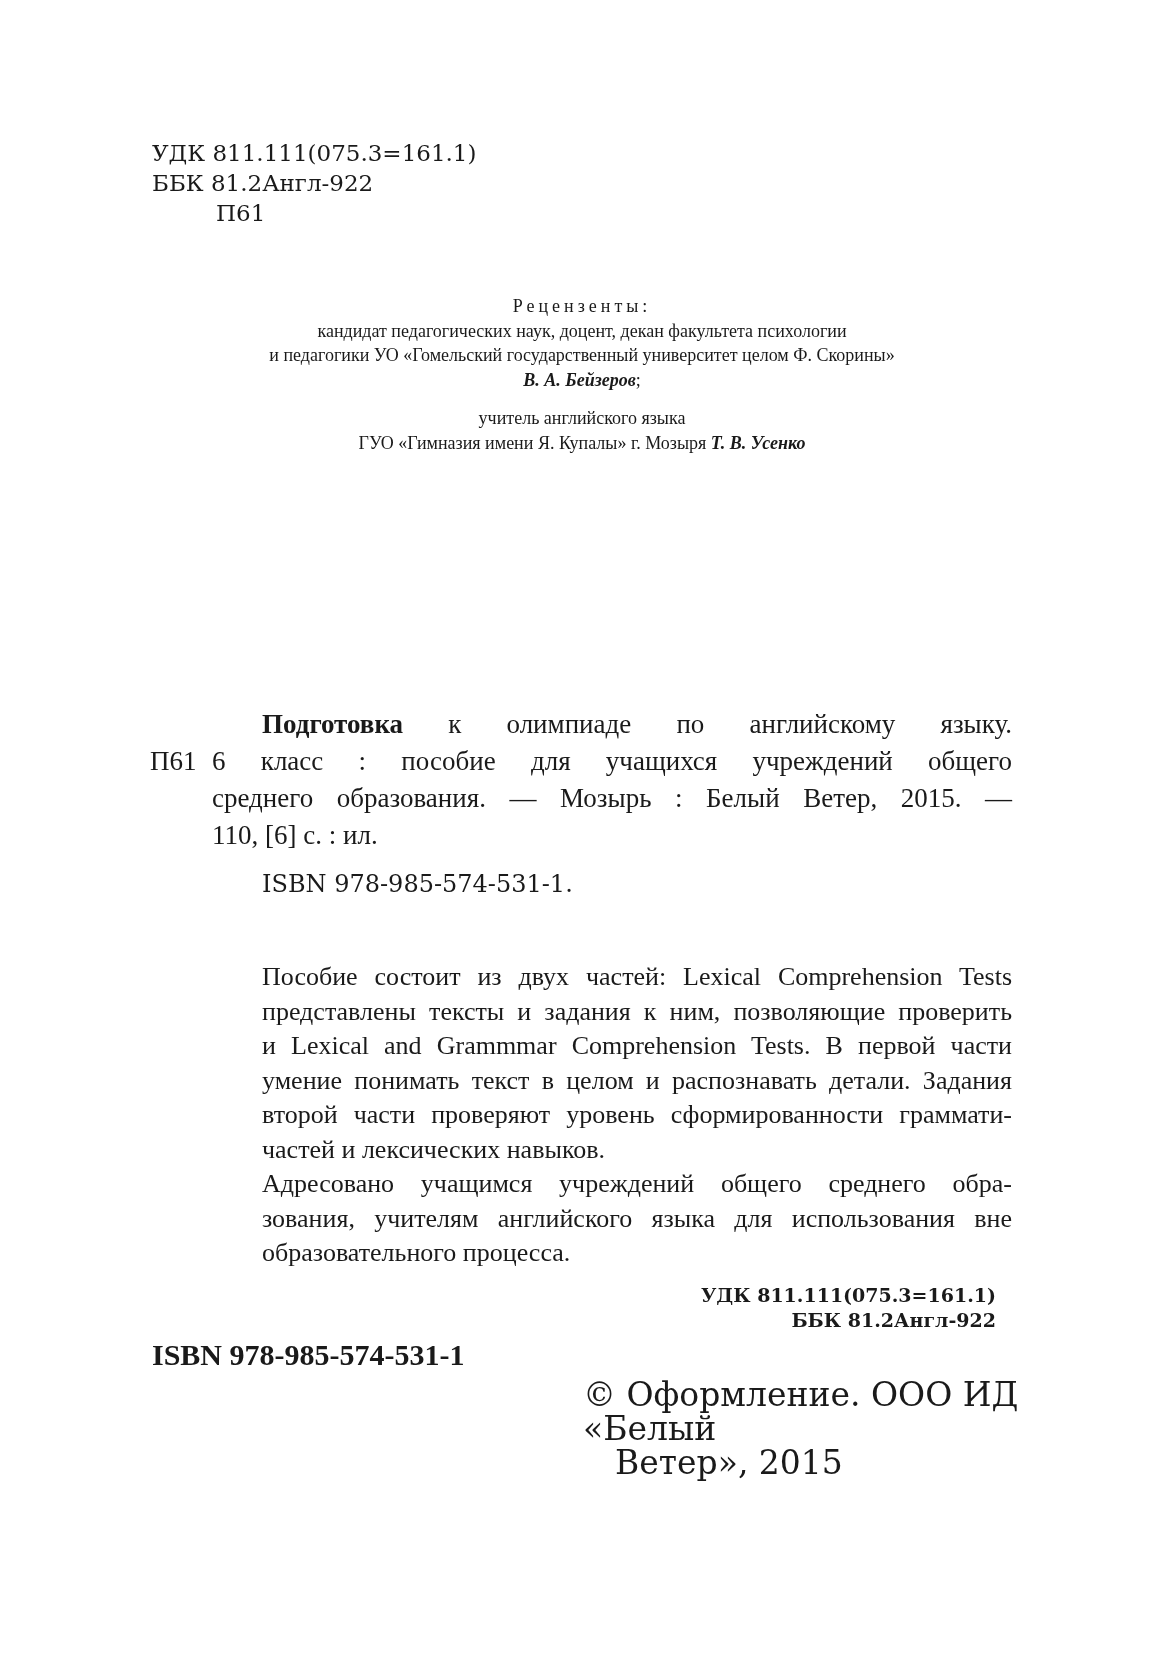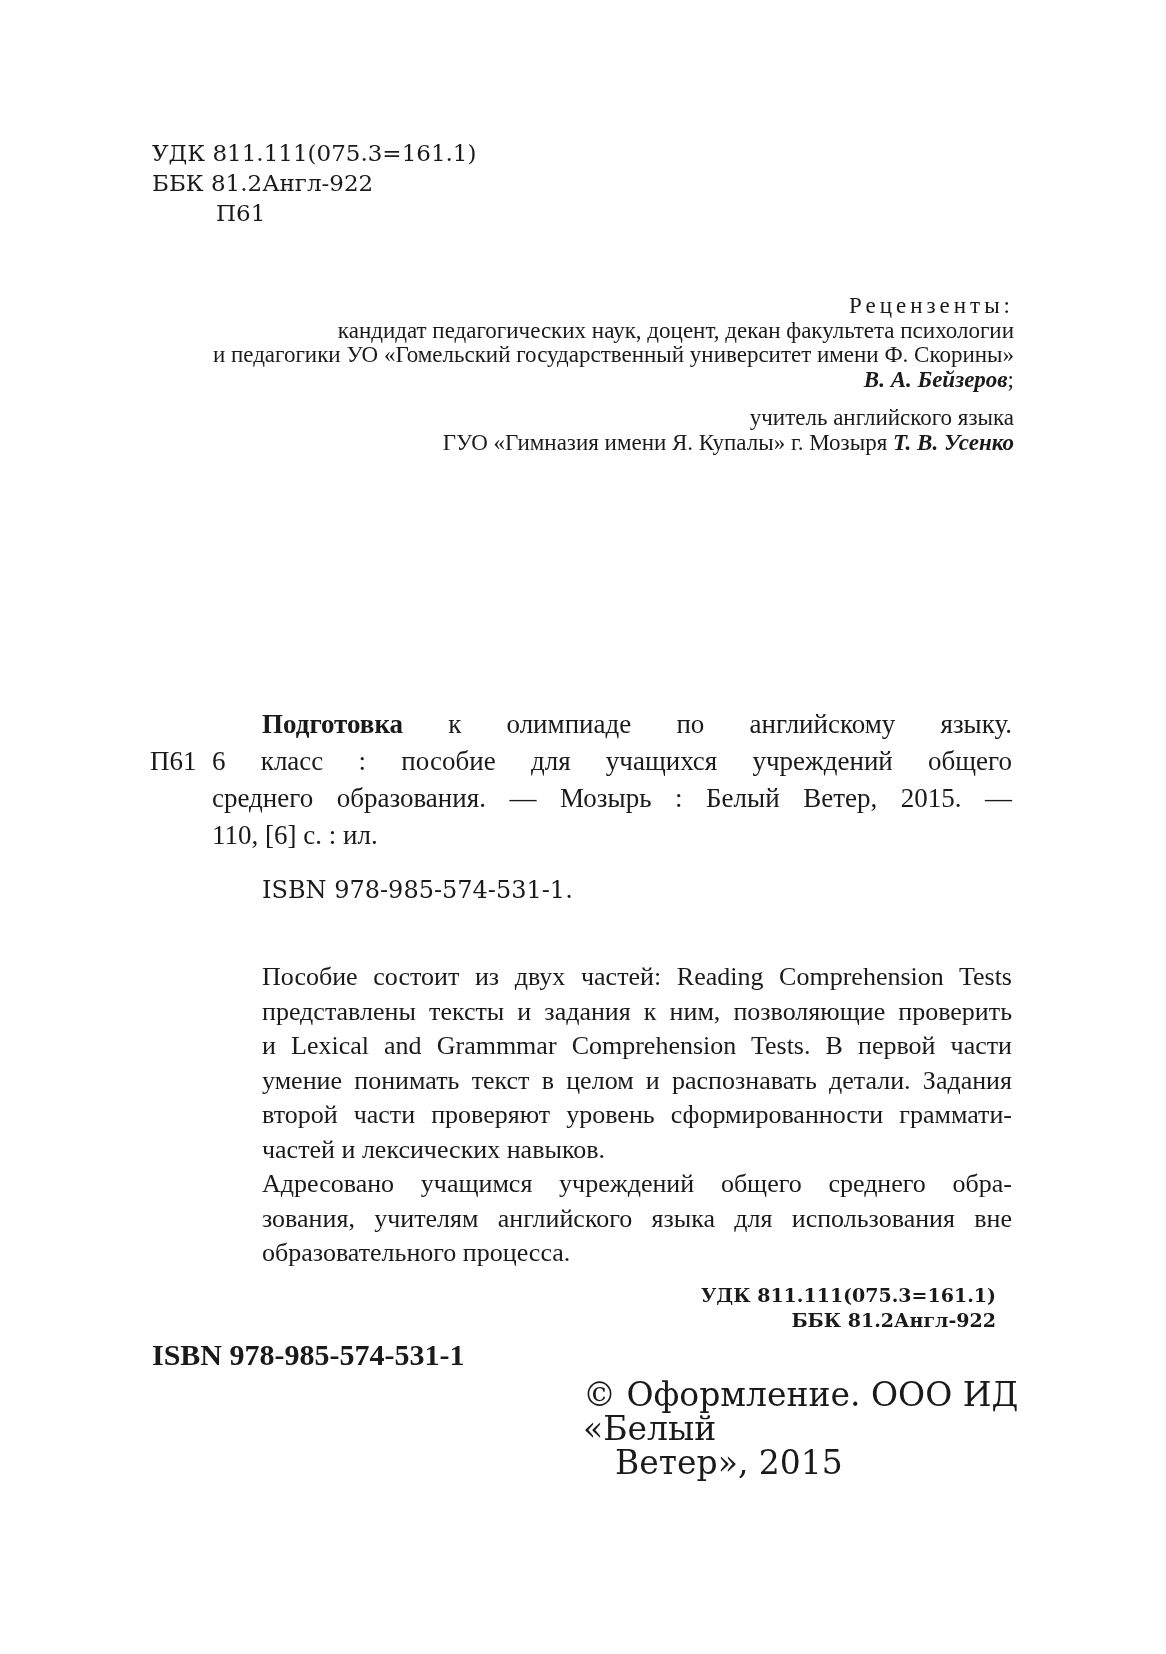--- a/index.html
+++ b/index.html
@@ -6,22 +6,22 @@
     body { width: 1166px; height: 1654px; position: relative; overflow: hidden;
       font-family: "DejaVu Serif", "Liberation Serif", serif; color: #1a1a1a; }
     .abs { position: absolute; }
     .serif { font-family: "DejaVu Serif", serif; }
 
     
     #class-block { left: 152px; top: 138px; font-size: 23px; line-height: 30px; }
     #class-block .indent { padding-left: 64px; }
 
     
-    #reviewers { left: 150px; width: 864px; top: 294px; text-align: right;
-      font-family: "Liberation Serif", serif; font-size: 23px; line-height: 24.5px; }
+    #reviewers { left: 150px; width: 864px; top: 294px; text-align: center;
+      font-family: "Liberation Serif", serif; font-size: 18px; line-height: 24.5px; }
     #reviewers .heading { letter-spacing: 4px; }
     #reviewers .gap { height: 14px; }
     #reviewers b i, #reviewers .name { font-weight: bold; font-style: italic; }
 
     
     #biblio { left: 152px; top: 706px; width: 860px; font-family: "Liberation Serif", serif;
       font-size: 27px; line-height: 37px; }
     #biblio .row { position: relative; padding-left: 110px; }
     #biblio .code { position: absolute; left: 0; top: 0; }
     #biblio .just { text-align: justify; text-align-last: justify; }
@@ -48,41 +48,41 @@
 
 <div id="class-block" class="abs serif">
   <div>УДК 811.111(075.3=161.1)</div>
   <div>ББК 81.2Англ-922</div>
   <div class="indent">П61</div>
 </div>
 
 <div id="reviewers" class="abs">
   <div class="heading">Рецензенты:</div>
   <div>кандидат педагогических наук, доцент, декан факультета психологии</div>
-  <div>и педагогики УО «Гомельский государственный университет имени Ф. Скорины»</div>
+  <div>и педагогики УО «Гомельский государственный университет целом Ф. Скорины»</div>
   <div><span class="name">В. А. Бейзеров</span><span>;</span></div>
   <div class="gap"></div>
   <div>учитель английского языка</div>
   <div><span>ГУО «Гимназия имени Я. Купалы» г. Мозыря </span><span class="name">Т. В. Усенко</span></div>
 </div>
 
 <div id="biblio" class="abs">
   <div class="row just"><span class="title-strong">Подготовка</span><span> к олимпиаде по английскому языку.</span></div>
   <div class="row">
     <span class="code" style="left:-2px">П61</span>
     <div class="just" style="margin-left:-50px">6 класс : пособие для учащихся учреждений общего</div>
   </div>
   <div class="row just" style="padding-left:60px">среднего образования. — Мозырь : Белый Ветер, 2015. —</div>
   <div class="row" style="padding-left:60px">110, [6] с. : ил.</div>
-  <div class="row" style="padding-left:110px; margin-top:18px; font-family:'DejaVu Serif',serif; font-size:24px;">ISBN 978-985-574-531-1.</div>
+  <div class="row" style="padding-left:110px; margin-top:12px; font-family:'DejaVu Serif',serif; font-size:24px;">ISBN 978-985-574-531-1.</div>
 </div>
 
 <div id="abstract" class="abs" style="top:960px;">
   <div>
-    <span class="line" style="padding-left:0">Пособие состоит из двух частей: Reading Comprehension Tests</span>
+    <span class="line" style="padding-left:0">Пособие состоит из двух частей: Lexical Comprehension Tests</span>
     <span class="line">представлены тексты и задания к ним, позволяющие проверить</span>
     <span class="line">и Lexical and Grammmar Comprehension Tests. В первой части</span>
     <span class="line">умение понимать текст в целом и распознавать детали. Задания</span>
     <span class="line">второй части проверяют уровень сформированности граммати-</span>
     <span class="line last">частей и лексических навыков.</span>
   </div>
   <div>
     <span class="line">Адресовано учащимся учреждений общего среднего обра-</span>
     <span class="line">зования, учителям английского языка для использования вне</span>
     <span class="line last">образовательного процесса.</span>

